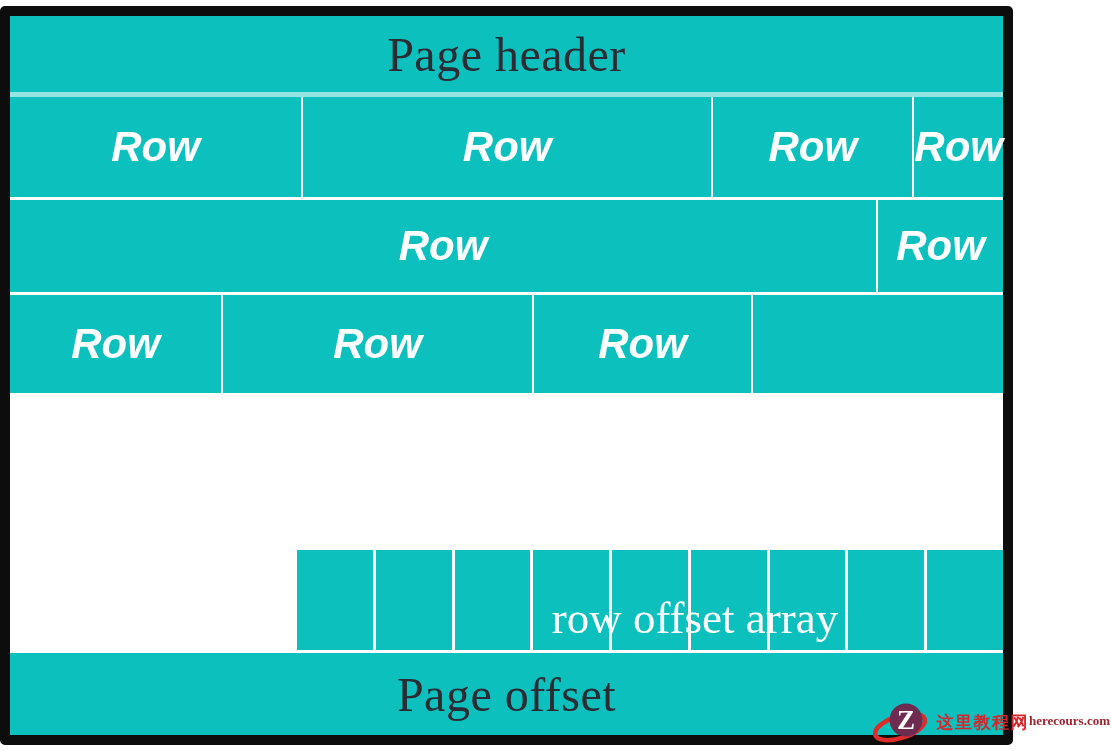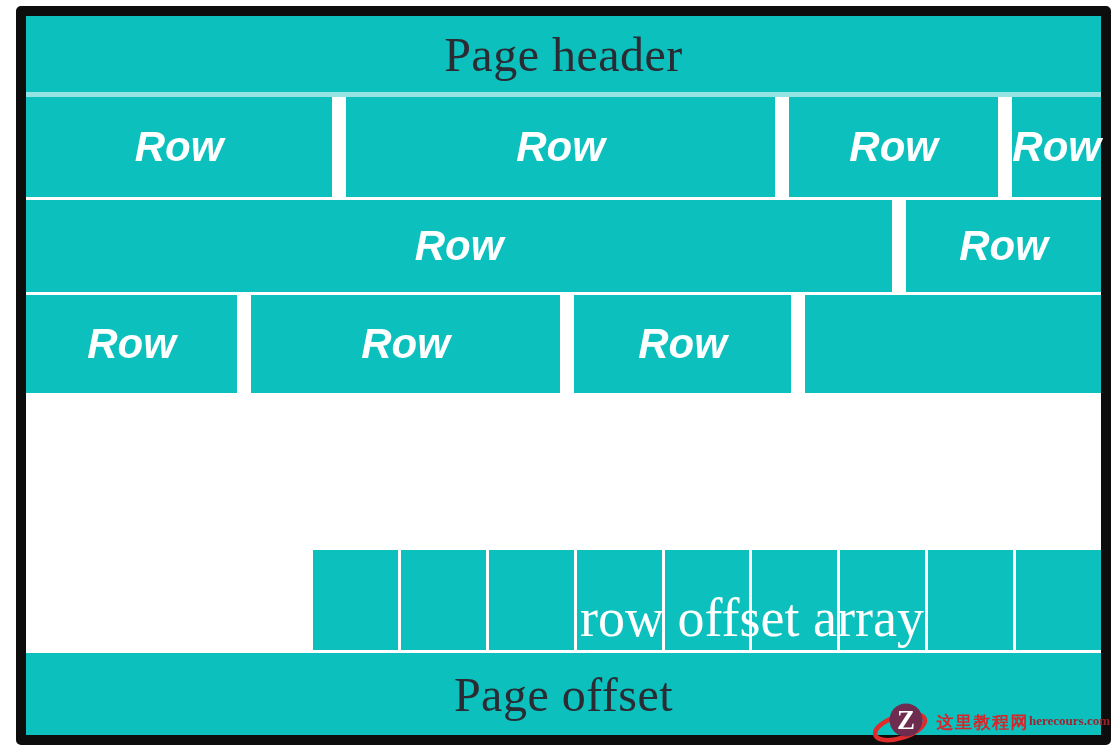--- a/index.html
+++ b/index.html
@@ -1,26 +1,26 @@
 <!DOCTYPE html>
 <html><head>
 <meta charset="utf-8">
 <style>
   html,body { margin:0; padding:0; background:#ffffff; }
   .screen {
     position:relative; width:1111px; height:751px; background:#ffffff;
     font-family:"Liberation Sans", sans-serif; overflow:hidden;
   }
   .box {
-    position:absolute; left:16px; top:6px; width:1095px; height:739px;
+    position:absolute; left:0; top:6px; width:1013px; height:739px;
     box-sizing:border-box; border:10px solid #0d0d0d; border-radius:5px;
     background:#ffffff;
   }
   .band { position:relative; width:100%; box-sizing:border-box; }
-  .cells { display:flex; column-gap:14px; }
+  .cells { display:flex; column-gap:2px; }
   .cell  { background:#0cc1bd; display:flex; align-items:center; justify-content:center; }
   .grow  { flex:1 1 auto; }
   .serif-title {
     font-family:"Liberation Serif", serif; font-size:48px; color:#2b2b34;
     letter-spacing:0.5px;
   }
   .teal-full { background:#0cc1bd; display:flex; align-items:center; justify-content:center; }
   .row-label {
     font-family:"Liberation Sans", sans-serif; font-style:italic; font-weight:bold;
     font-size:42px; color:#ffffff;
@@ -35,21 +35,21 @@
   .offset-band  { height:100px; position:relative; }
   .offset-cells { position:absolute; left:287px; right:0; top:0; bottom:0;
                   display:flex; column-gap:3px; }
   .offset-cell  { flex:1 1 auto; background:#0cc1bd; }
   .offset-label-wrap {
     position:absolute; left:287px; right:0; top:0; bottom:0;
     display:flex; align-items:center; justify-content:center;
     padding-left:90px; pointer-events:none;
   }
   .offset-label {
-    font-family:"Liberation Serif", serif; font-size:54px; color:#ffffff;margin-top:35px;
+    font-family:"Liberation Serif", serif; font-size:45px; color:#ffffff;margin-top:35px;
   }
   .band-trailer { height:82px; }
   
   .watermark {
     position:absolute; right:1px; bottom:3px; display:flex; align-items:center;
     gap:2px; z-index:5;
   }
   .wm-text { display:flex; flex-direction:row; align-items:flex-start; line-height:1.08; }
   .wm-name {
     font-family:"Liberation Sans", sans-serif; font-weight:bold; font-size:17px;

